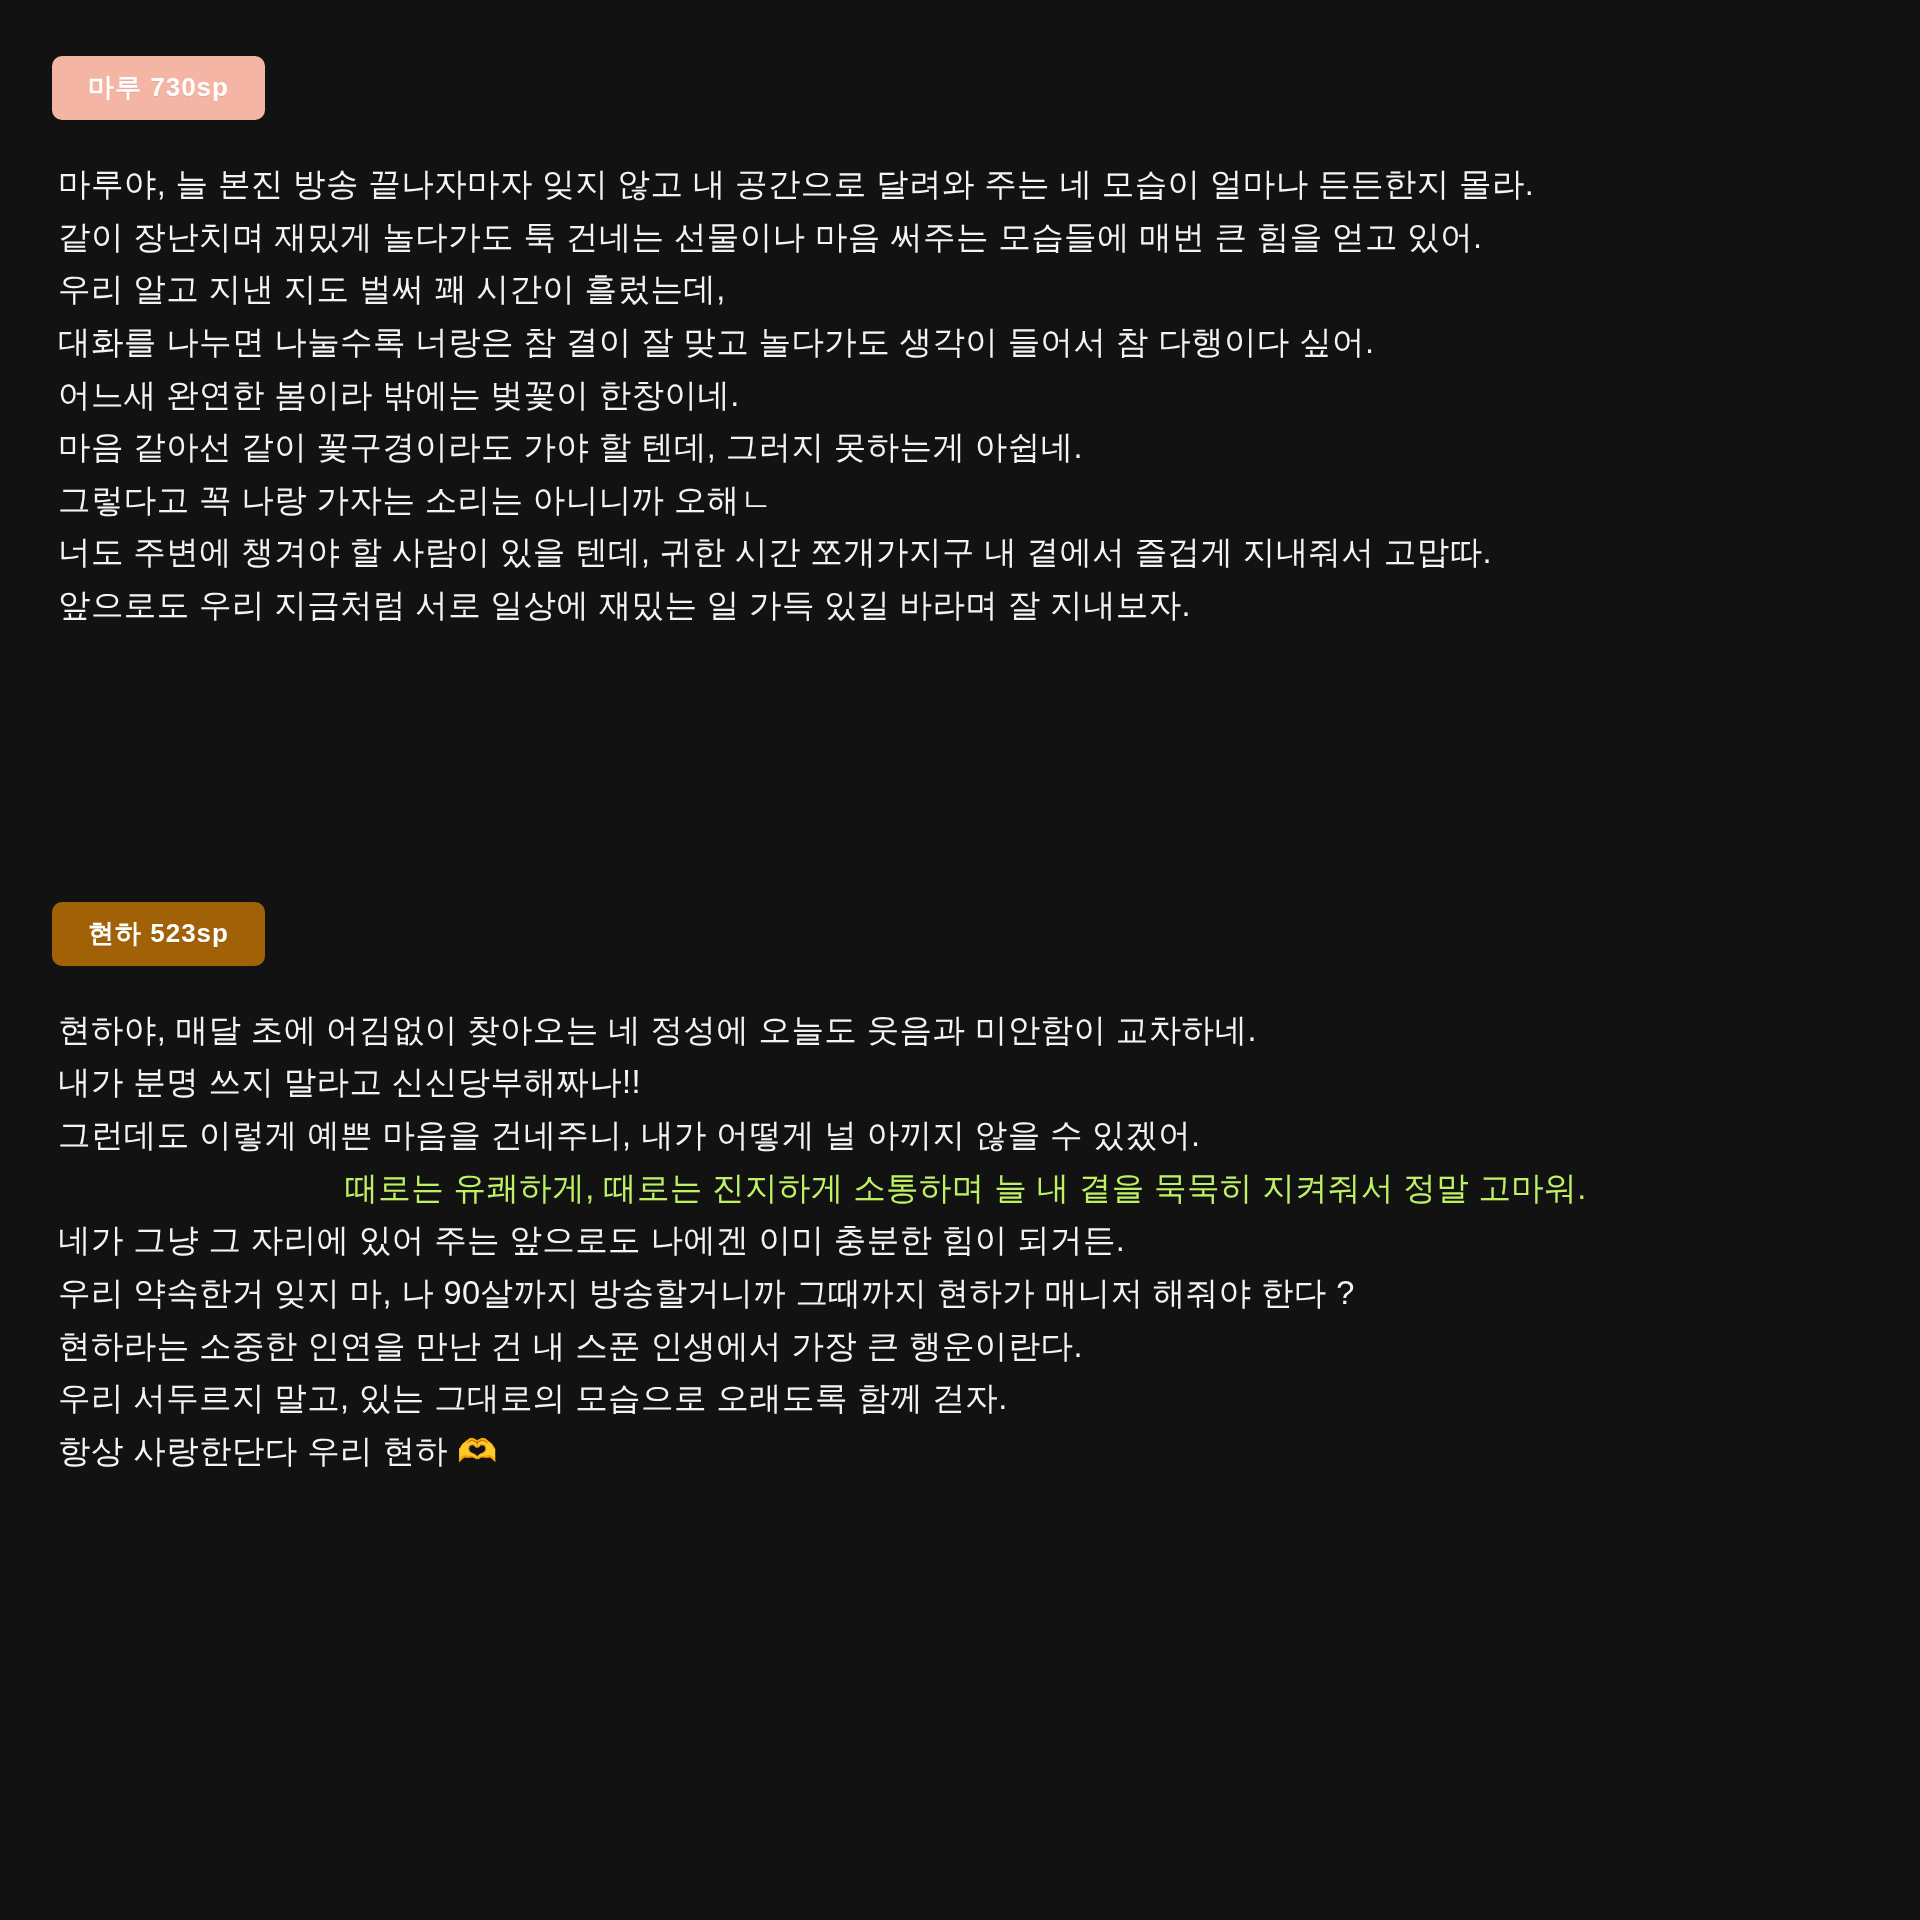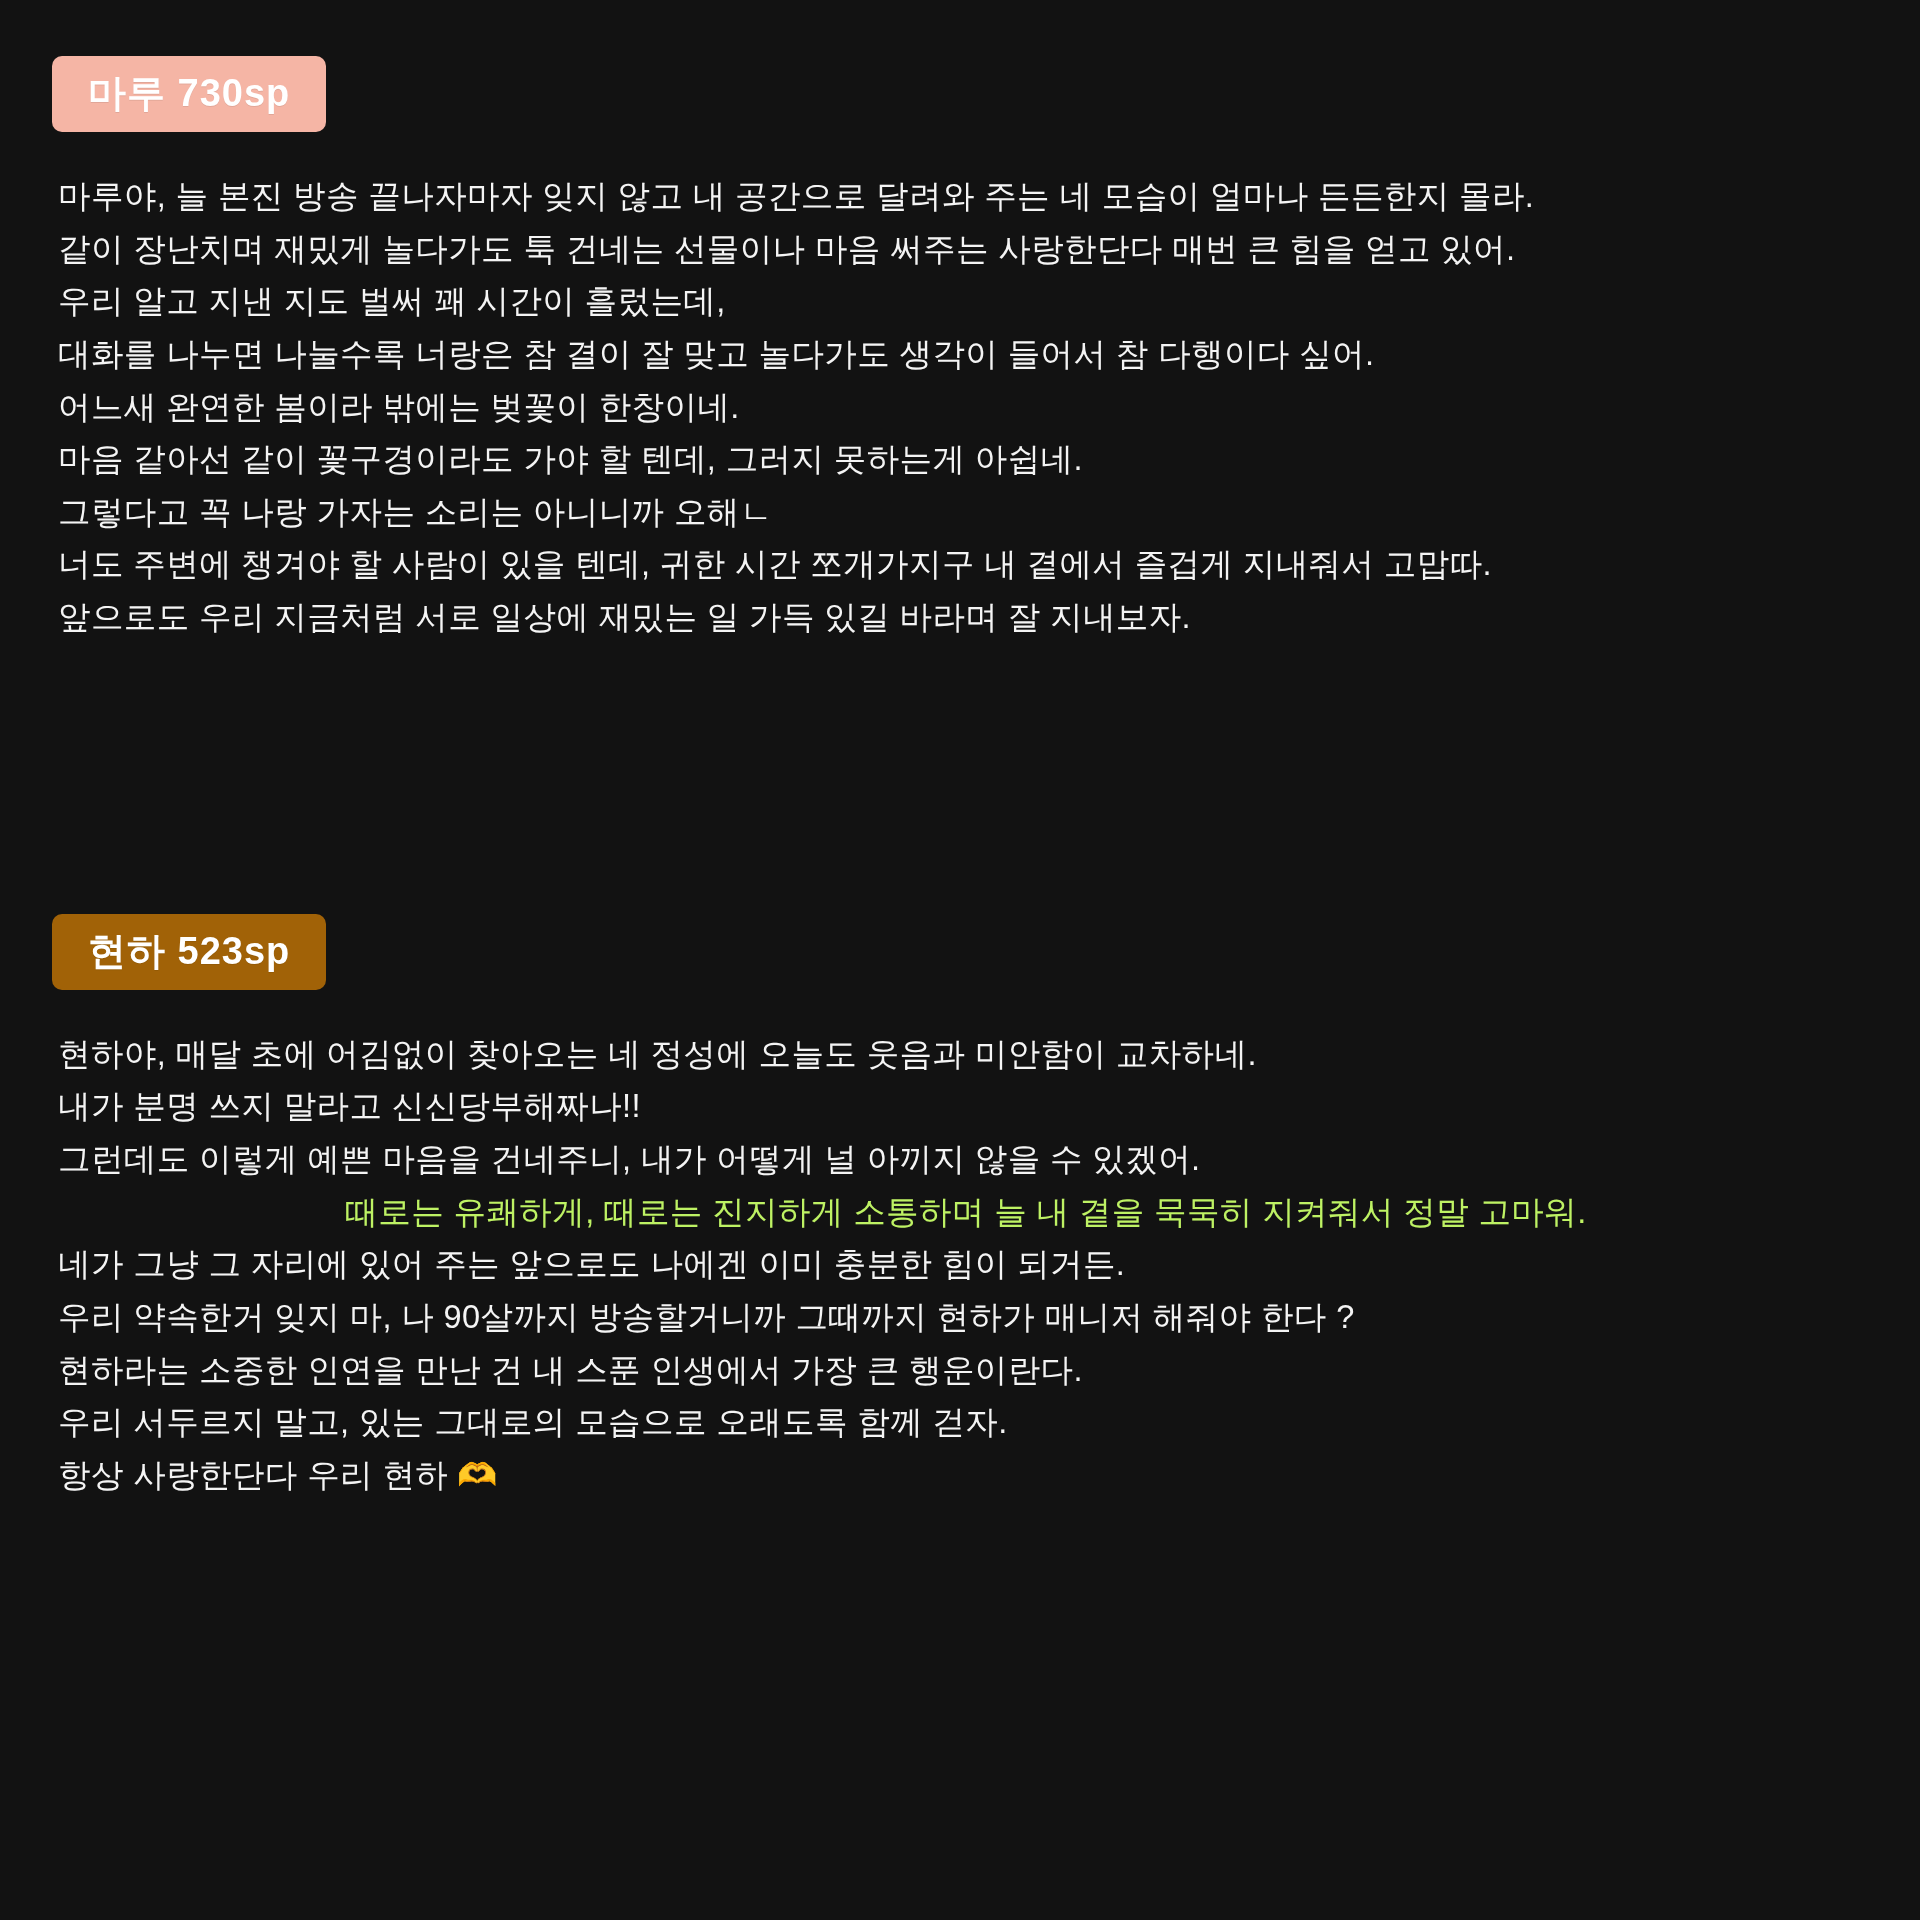--- a/index.html
+++ b/index.html
@@ -28,21 +28,21 @@
   .section-first {
     padding-top: 56px;
   }
   .section-second {
     padding-top: 150px;
   }
   .name-badge {
     display: inline-block;
     background: #f5b5a5;
     color: #ffffff;
-    font-size: 38px;
+    font-size: 26px;
     font-weight: 700;
     letter-spacing: 1px;
     padding: 18px 36px 20px 36px;
     border-radius: 10px;
     line-height: 1;
     white-space: nowrap;
     box-sizing: border-box;
     text-shadow: 0 1px 0 rgba(0,0,0,0.08);
   }
   .badge-row {
@@ -71,21 +71,21 @@
 <body style="background: rgb(18, 18, 18);">
 
 <div class="page" style="background: rgb(18, 18, 18);">
 
   <div class="section section-first">
     <div class="badge-row">
       <span class="name-badge" style="background: rgb(245, 181, 165); color: rgb(255, 255, 255);">마루 730sp</span>
     </div>
     <div class="letter">
       <div class="letter-line" style="color: rgb(244, 244, 244);">마루야, 늘 본진 방송 끝나자마자 잊지 않고 내 공간으로 달려와 주는 네 모습이 얼마나 든든한지 몰라.</div>
-      <div class="letter-line" style="color: rgb(244, 244, 244);">같이 장난치며 재밌게 놀다가도 툭 건네는 선물이나 마음 써주는 사랑한단다 매번 큰 힘을 얻고 있어.</div>
+      <div class="letter-line" style="color: rgb(244, 244, 244);">같이 장난치며 재밌게 놀다가도 툭 건네는 선물이나 마음 써주는 모습들에 매번 큰 힘을 얻고 있어.</div>
       <div class="letter-line" style="color: rgb(244, 244, 244);">우리 알고 지낸 지도 벌써 꽤 시간이 흘렀는데,</div>
       <div class="letter-line" style="color: rgb(244, 244, 244);">대화를 나누면 나눌수록 너랑은 참 결이 잘 맞고 놀다가도 생각이 들어서 참 다행이다 싶어.</div>
       <div class="letter-line" style="color: rgb(244, 244, 244);">어느새 완연한 봄이라 밖에는 벚꽃이 한창이네.</div>
       <div class="letter-line" style="color: rgb(244, 244, 244);">마음 같아선 같이 꽃구경이라도 가야 할 텐데, 그러지 못하는게 아쉽네.</div>
       <div class="letter-line" style="color: rgb(244, 244, 244);">그렇다고 꼭 나랑 가자는 소리는 아니니까 오해ㄴ</div>
       <div class="letter-line" style="color: rgb(244, 244, 244);">너도 주변에 챙겨야 할 사람이 있을 텐데, 귀한 시간 쪼개가지구 내 곁에서 즐겁게 지내줘서 고맙따.</div>
       <div class="letter-line" style="color: rgb(244, 244, 244);">앞으로도 우리 지금처럼 서로 일상에 재밌는 일 가득 있길 바라며 잘 지내보자.</div>
     </div>
   </div>
 

